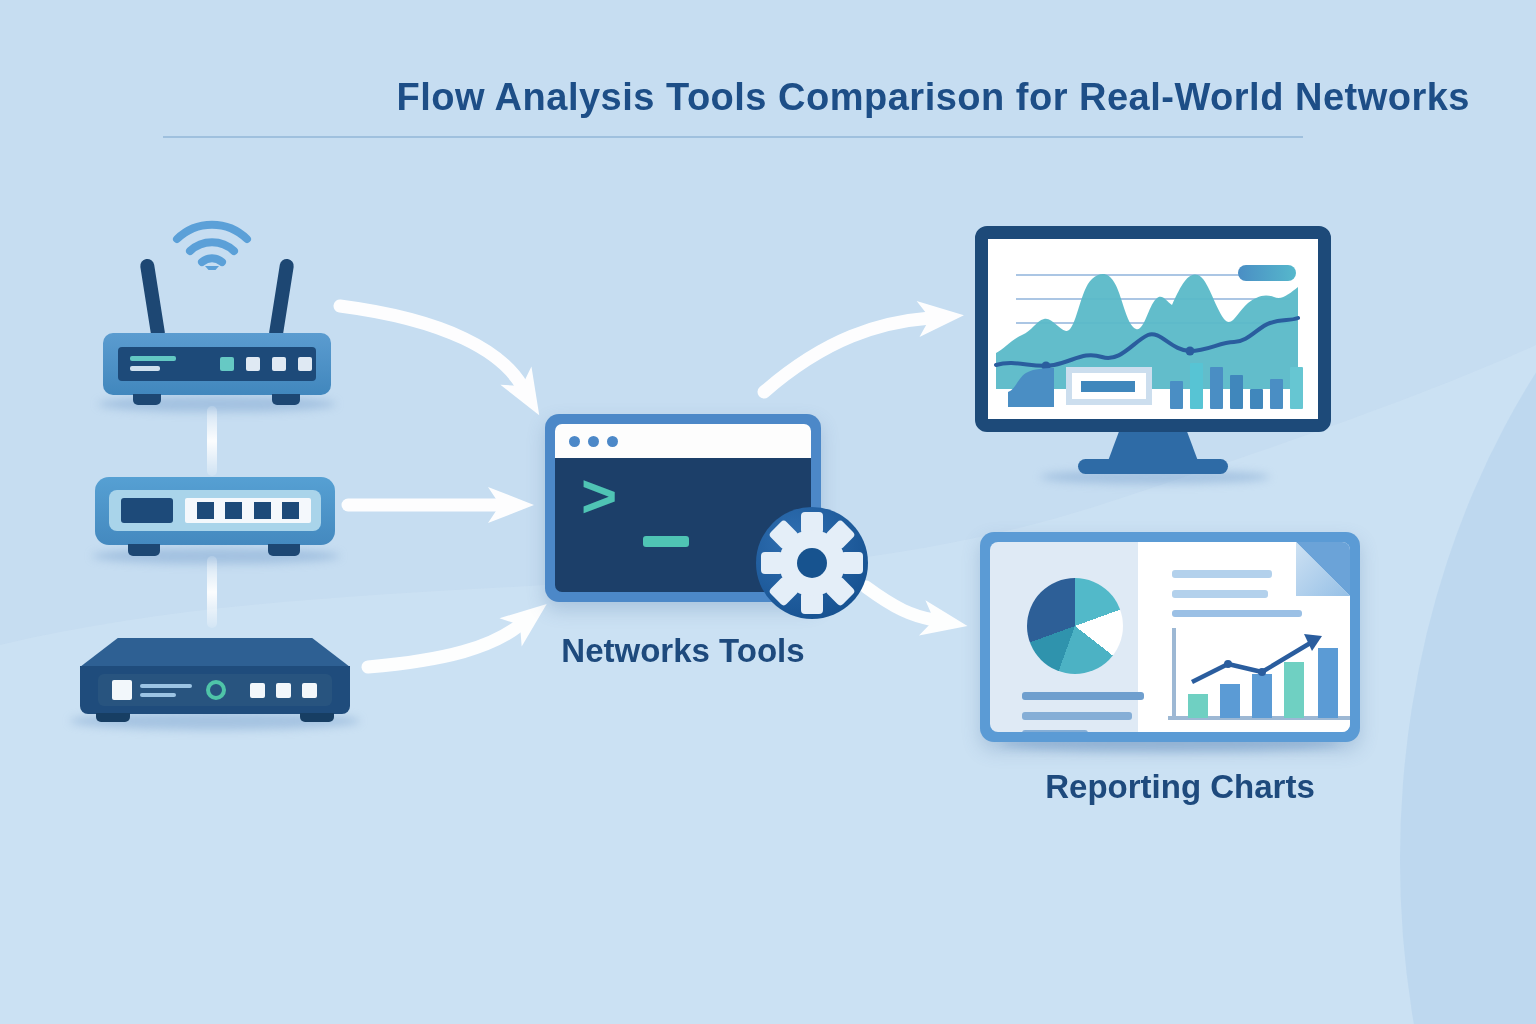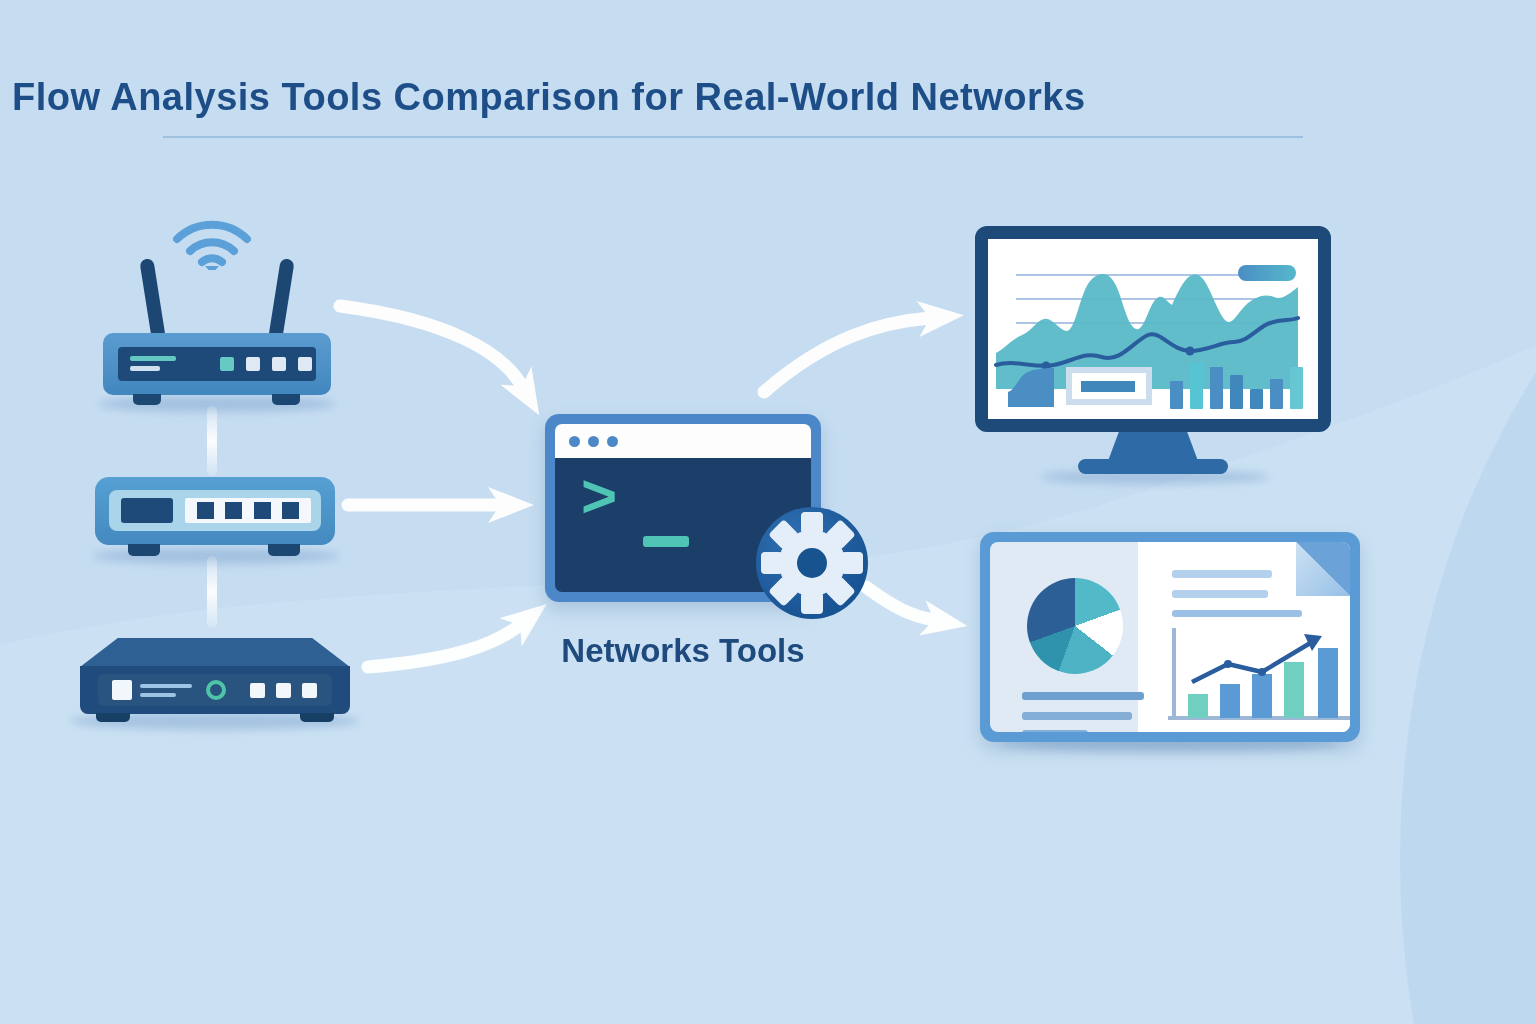--- a/index.html
+++ b/index.html
@@ -1,21 +1,21 @@
 <!DOCTYPE html>
 <html><head>
 <meta charset="utf-8">
 <style>
   html,body{margin:0;padding:0;background:#c6ddf1;}
   #canvas{position:relative;width:1536px;height:1024px;overflow:hidden;
           background:#c6ddf1;font-family:"Liberation Sans",sans-serif;}
   .abs{position:absolute;}
 
   
-  .title{left:12px;top:76px;width:1470px;text-align:left;font-size:38px;font-weight:700;
+  .title{left:0;top:76px;width:1470px;text-align:right;font-size:38px;font-weight:700;
          letter-spacing:.5px;color:#1d4e87;}
   .title-rule{left:163px;top:136px;width:1140px;height:2px;background:#9fc0de;}
 
   
   .bg-svg{left:0;top:0;}
 
   
   .shadow{background:rgba(120,160,205,.45);border-radius:50%;filter:blur(4px);}
 
   
@@ -302,14 +302,15 @@
         <rect x="118" y="36" width="20" height="56" fill="#6fd0c2"></rect>
         <rect x="152" y="22" width="20" height="70" fill="#5b9bd5"></rect>
         <path d="M26,56 L62,38 L96,46 L146,16" fill="none" stroke="#2a5d9e" stroke-width="4.5" stroke-linejoin="round"></path>
         <path d="M138,8 L156,10 L146,25 Z" fill="#2a5d9e"></path>
         <circle cx="62" cy="38" r="4" fill="#2a5d9e"></circle>
         <circle cx="96" cy="46" r="4" fill="#2a5d9e"></circle>
       </svg>
     </div>
   </div>
 
+  <div class="abs report-label">Reporting Charts</div>
 
 </div>
 
 </body></html>

